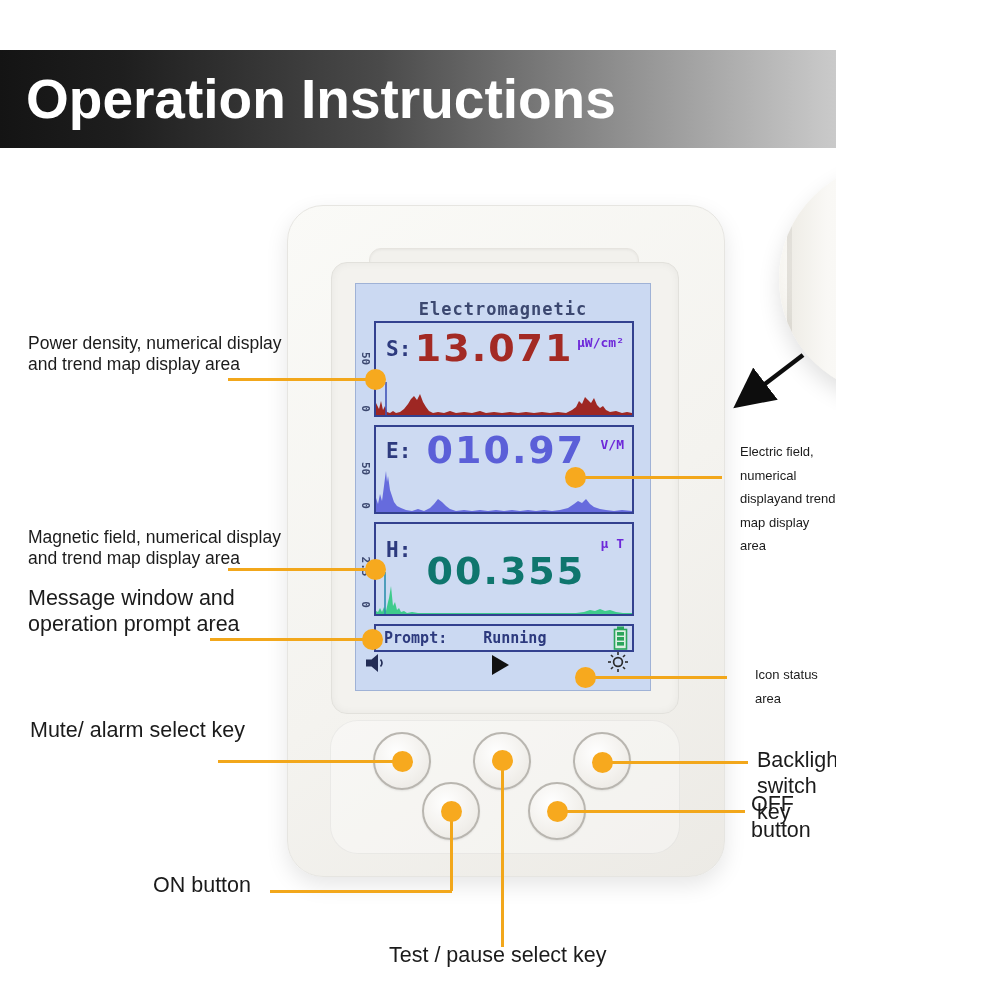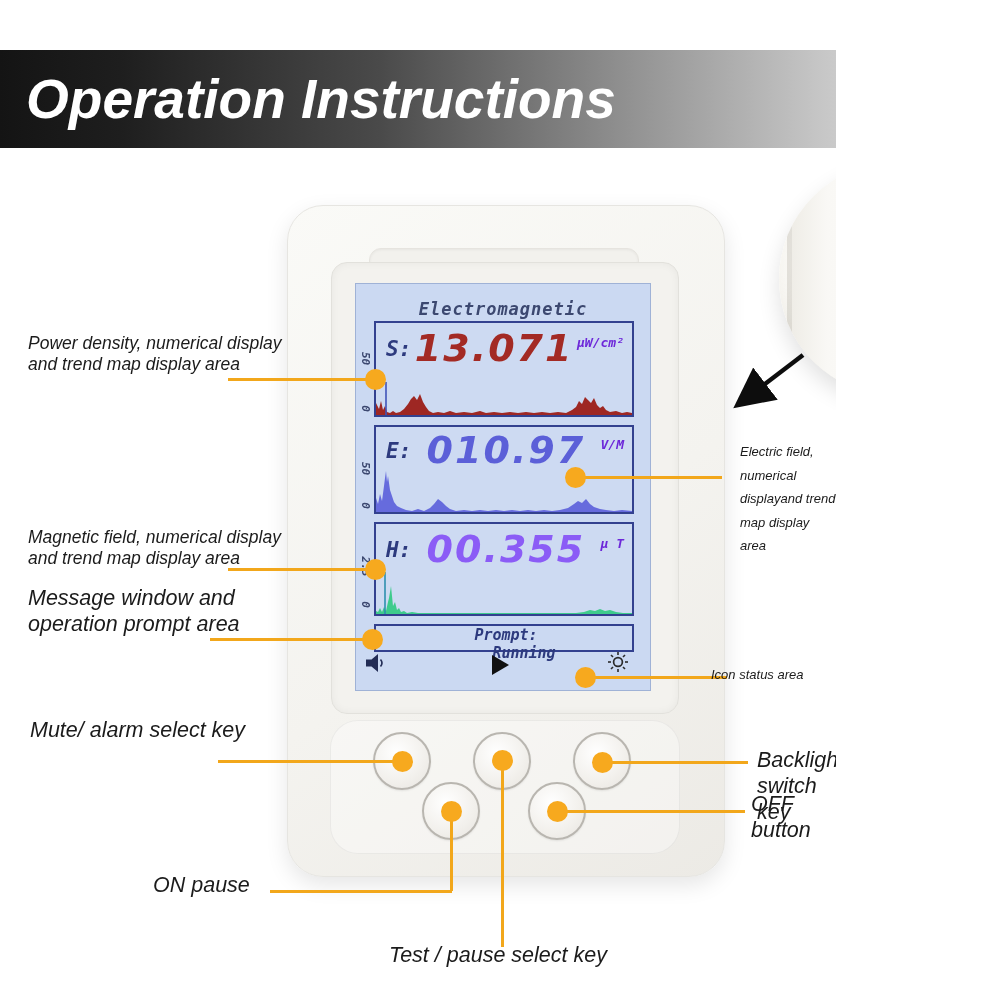--- a/index.html
+++ b/index.html
@@ -1,17 +1,17 @@
 <!DOCTYPE html>
 <html><head>
 <meta charset="utf-8">
 <style>
   html,body{margin:0;padding:0;background:#ffffff;}
   #canvas{position:relative;width:836px;height:1000px;background:#ffffff;overflow:hidden;
-          font-family:"Liberation Sans",sans-serif;font-style:italic;}
+          font-family:"Liberation Sans",sans-serif;}
   .abs{position:absolute;}
 
   
   .banner{position:absolute;left:0;top:50px;width:1000px;height:98px;
     background:linear-gradient(to right,#141414 0%,#1e1e1e 12%,#4a4a4a 38%,#8f8f8f 62%,#c6c6c6 82%,#efefef 100%);
     display:flex;align-items:center;}
   .banner-title{color:#ffffff;font-size:55px;font-weight:bold;letter-spacing:0px;padding-left:26px;}
 
   
   .device-body{position:absolute;left:287px;top:205px;width:436px;height:670px;border-radius:36px;
@@ -32,21 +32,21 @@
   .p-value{flex:1;text-align:center;font-family:"DejaVu Sans",sans-serif;font-weight:bold;font-size:38px;
     letter-spacing:2px;line-height:42px;}
   .p-unit{font-family:"DejaVu Sans Mono",monospace;font-weight:bold;font-size:13px;color:#6d28d9;margin-top:8px;}
   .graph{position:absolute;left:0;bottom:0;width:100%;}
 
   .axis{position:absolute;font-family:"DejaVu Sans Mono",monospace;font-weight:bold;font-size:11px;
     color:#3c4870;width:18px;text-align:center;transform:rotate(90deg);}
 
   .prompt-box{position:absolute;left:374px;top:624px;width:260px;height:28px;border:2px solid #33418F;
     box-sizing:border-box;display:flex;align-items:center;padding:0 4px 0 8px;
-    font-family:"DejaVu Sans Mono",monospace;font-weight:bold;font-size:15px;color:#2d3a7e;flex-direction:column;}
+    font-family:"DejaVu Sans Mono",monospace;font-weight:bold;font-size:15px;color:#2d3a7e;}
   .prompt-status{margin-left:36px;}
   .battery{margin-left:auto;display:block;}
 
   .play-tri{position:absolute;width:0;height:0;border-top:10px solid transparent;
     border-bottom:10px solid transparent;border-left:17px solid #111111;}
 
   
   .key-outline{position:absolute;left:330px;top:720px;width:348px;height:132px;border-radius:28px;
     border:1px solid rgba(0,0,0,0.05);background:rgba(255,255,255,0.35);}
   .key{position:absolute;width:58px;height:58px;border-radius:50%;
@@ -113,21 +113,21 @@
       <span class="p-unit">V/M</span>
     </div>
     <svg class="graph" height="44" viewBox="0 0 256 44" preserveAspectRatio="none">
       <polygon fill="#666bdd" points="0,44 0,30 2,36 4,26 6,33 8,18 9,10 10,3 11,14 12,8 14,22 16,28 18,34 21,38 25,40 30,42 36,43 42,41 48,43 54,40 58,36 62,31 66,34 70,38 74,41 80,43 88,42 96,43 104,42 112,43 120,42 128,43 136,42 144,43 152,42 160,43 168,42 176,43 184,42 192,40 198,36 202,33 206,35 210,31 214,36 218,39 224,41 230,42 238,43 246,42 256,43 256,44"></polygon>
     </svg>
   </div>
 
   <div class="panel" style="left:374px;top:522px;width:260px;height:94px;">
     <div class="panel-head">
       <span class="p-label">H:</span>
-      <span class="p-value" style="color:#8b5cf6;">00.355</span>
+      <span class="p-value" style="color:#0f766e;margin-top:22px;">00.355</span>
       <span class="p-unit">μ T</span>
     </div>
     <svg class="graph" height="42" viewBox="0 0 256 42" preserveAspectRatio="none">
       <polygon fill="#3ecb8c" points="0,42 0,39 2,40 4,36 6,40 8,35 10,39 12,30 13,26 15,14 16,24 17,34 19,30 21,38 23,36 25,40 28,39 31,41 36,40 42,41 52,41 64,41 80,41 100,41 120,41 140,41 160,41 180,41 200,41 208,40 214,38 219,39 224,37 229,39 234,38 240,40 247,41 256,41 256,42"></polygon>
       <line x1="9" y1="0" x2="9" y2="42" stroke="#2e8fae" stroke-width="1.6"></line>
     </svg>
   </div>
 
   <span class="axis" style="left:356px;top:352px;">50</span>
   <span class="axis" style="left:356px;top:402px;">0</span>
@@ -218,20 +218,20 @@
 
   <div class="note n-sm" style="left:28px;top:333px;">Power density, numerical display
 and trend map display area</div>
   <div class="note n-md" style="left:740px;top:440px;">Electric field,
 numerical displayand trend
 map display area</div>
   <div class="note n-sm" style="left:28px;top:516px;margin-top:11px;">Magnetic field, numerical display
 and trend map display area</div>
   <div class="note n-lg" style="left:28px;top:585px;">Message window and
 operation prompt area</div>
-  <div class="note n-md" style="left:711px;top:663px;">Icon status area</div>
+  <div class="note n-md" style="left:755px;top:663px;">Icon status area</div>
   <div class="note n-lg" style="left:757px;top:747px;">Backlight switch key</div>
   <div class="note n-lg" style="left:30px;top:717px;">Mute/ alarm select key</div>
   <div class="note n-lg" style="left:751px;top:791px;">OFF button</div>
-  <div class="note n-lg" style="left:153px;top:872px;">ON pause</div>
+  <div class="note n-lg" style="left:153px;top:872px;">ON button</div>
   <div class="note n-lg" style="left:389px;top:942px;">Test / pause select key</div>
 
 </div>
 
 </body></html>

